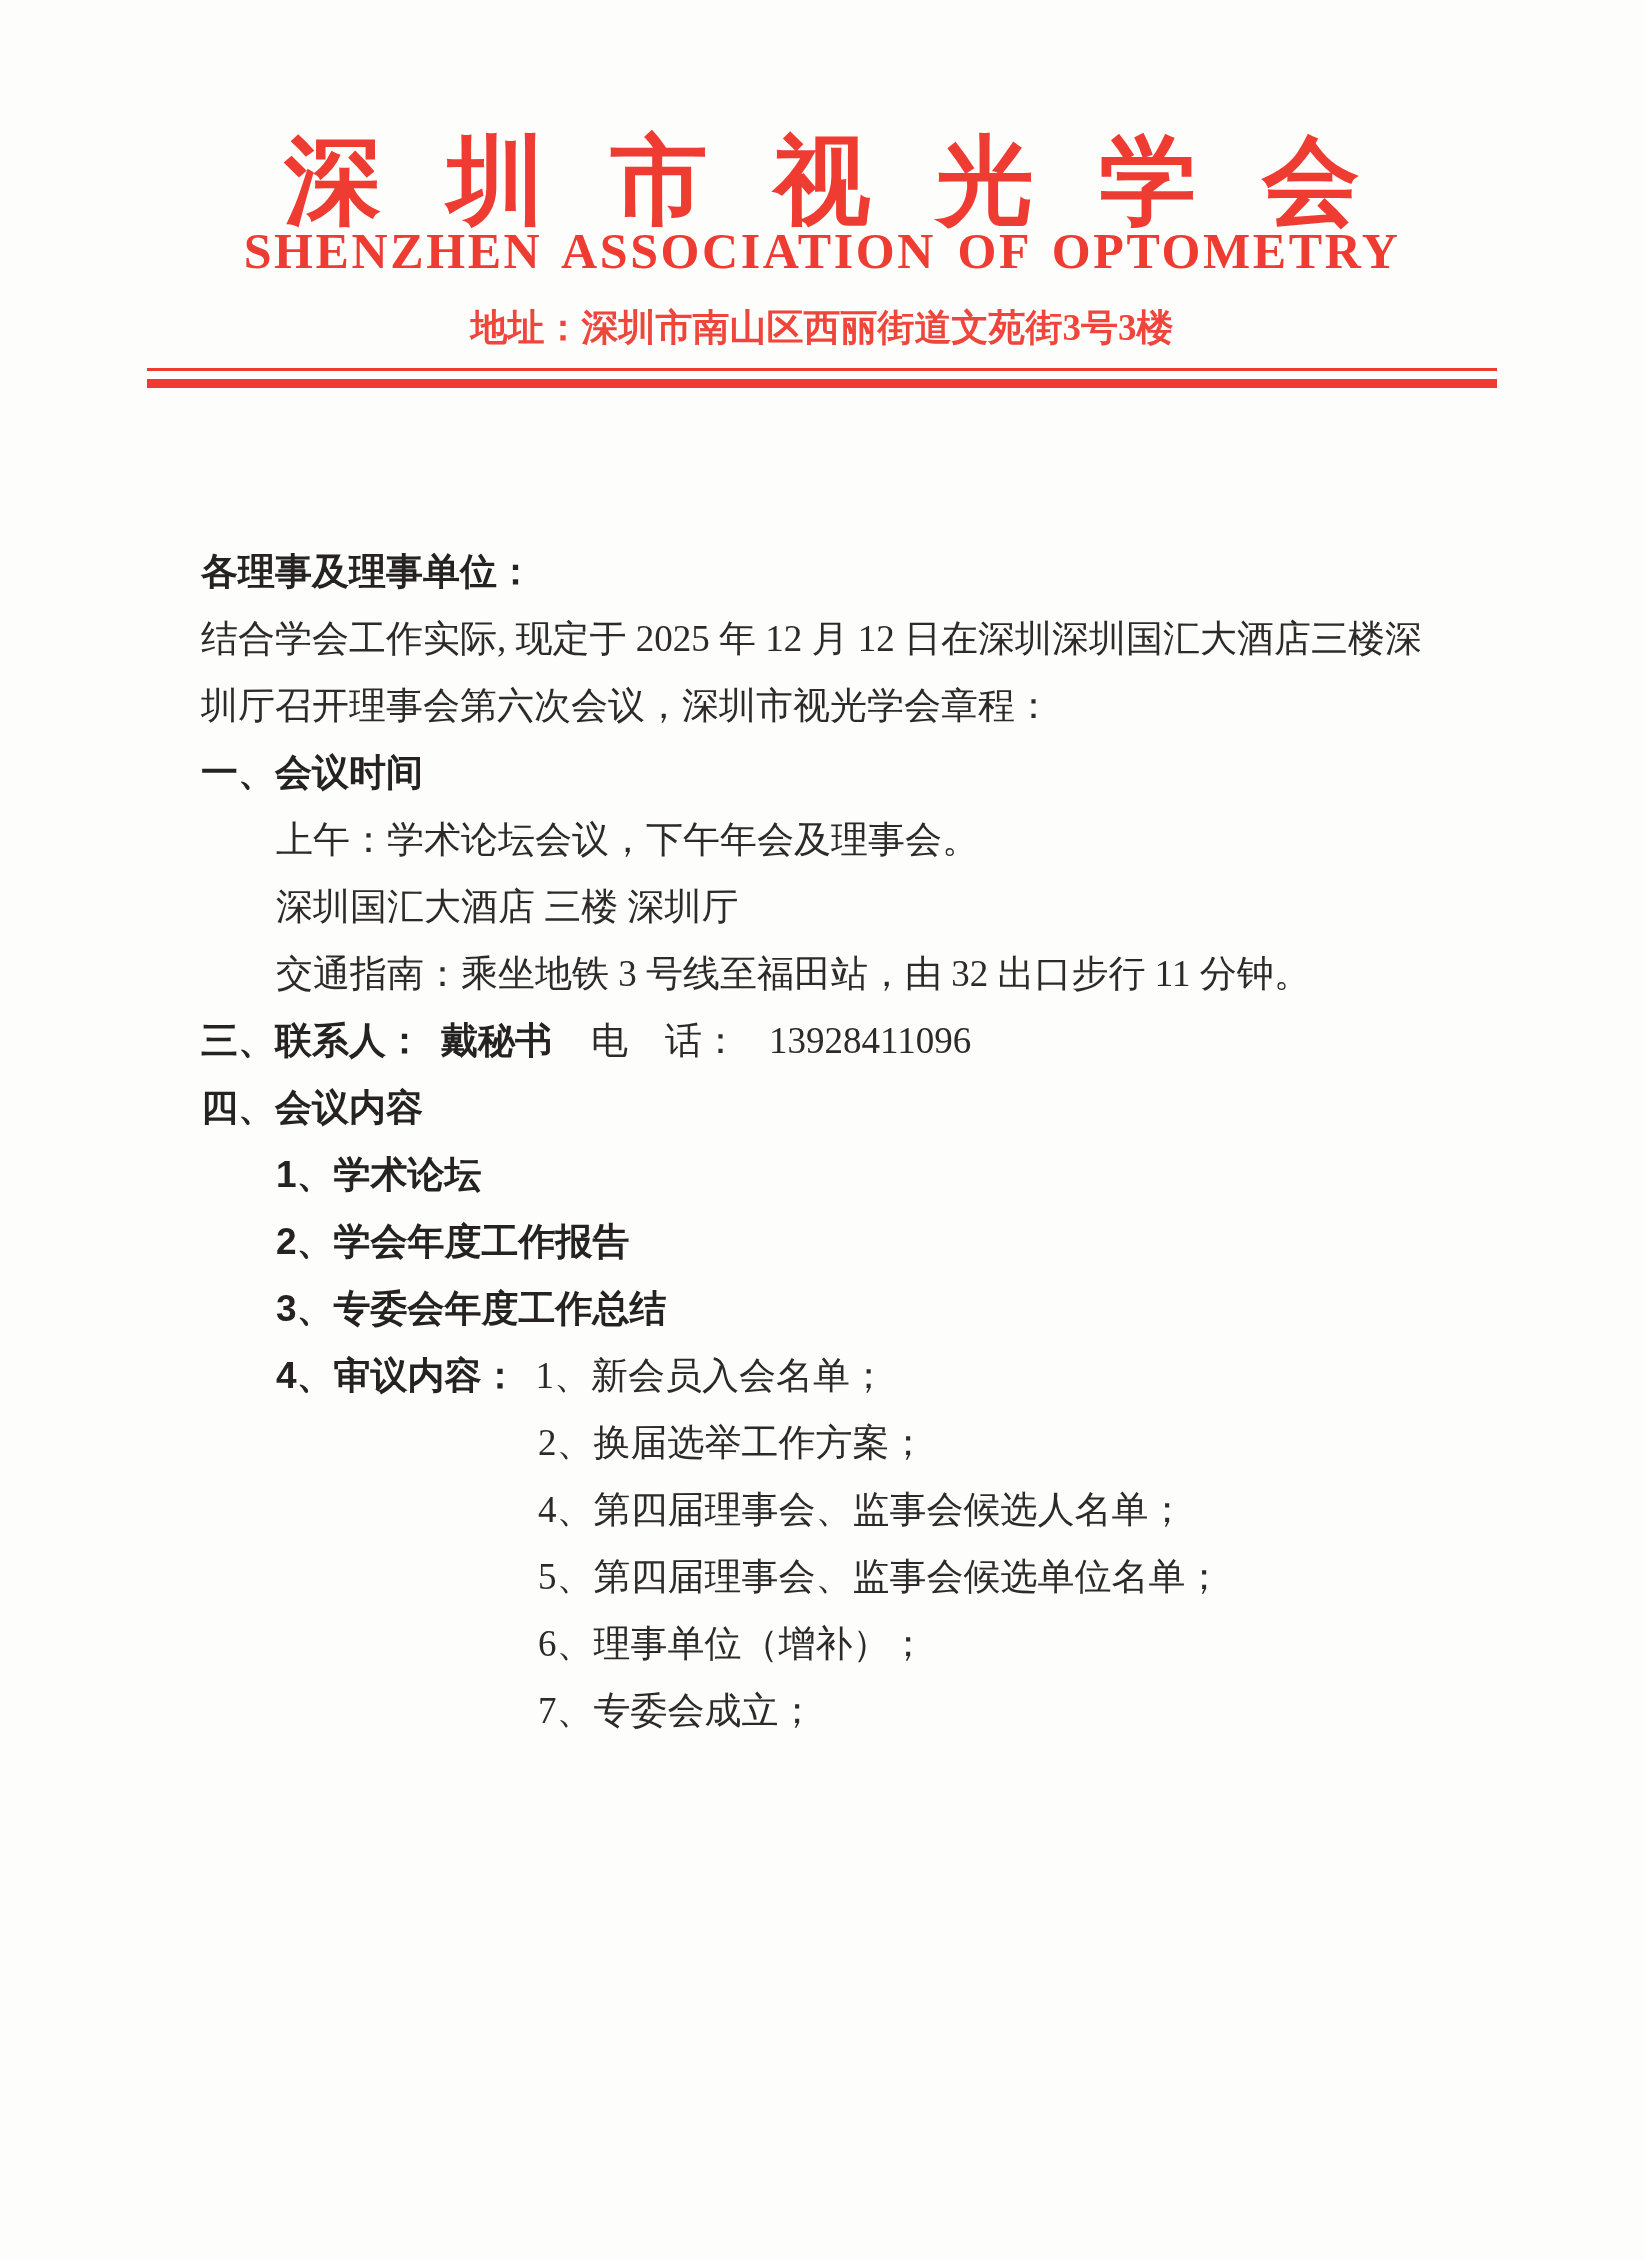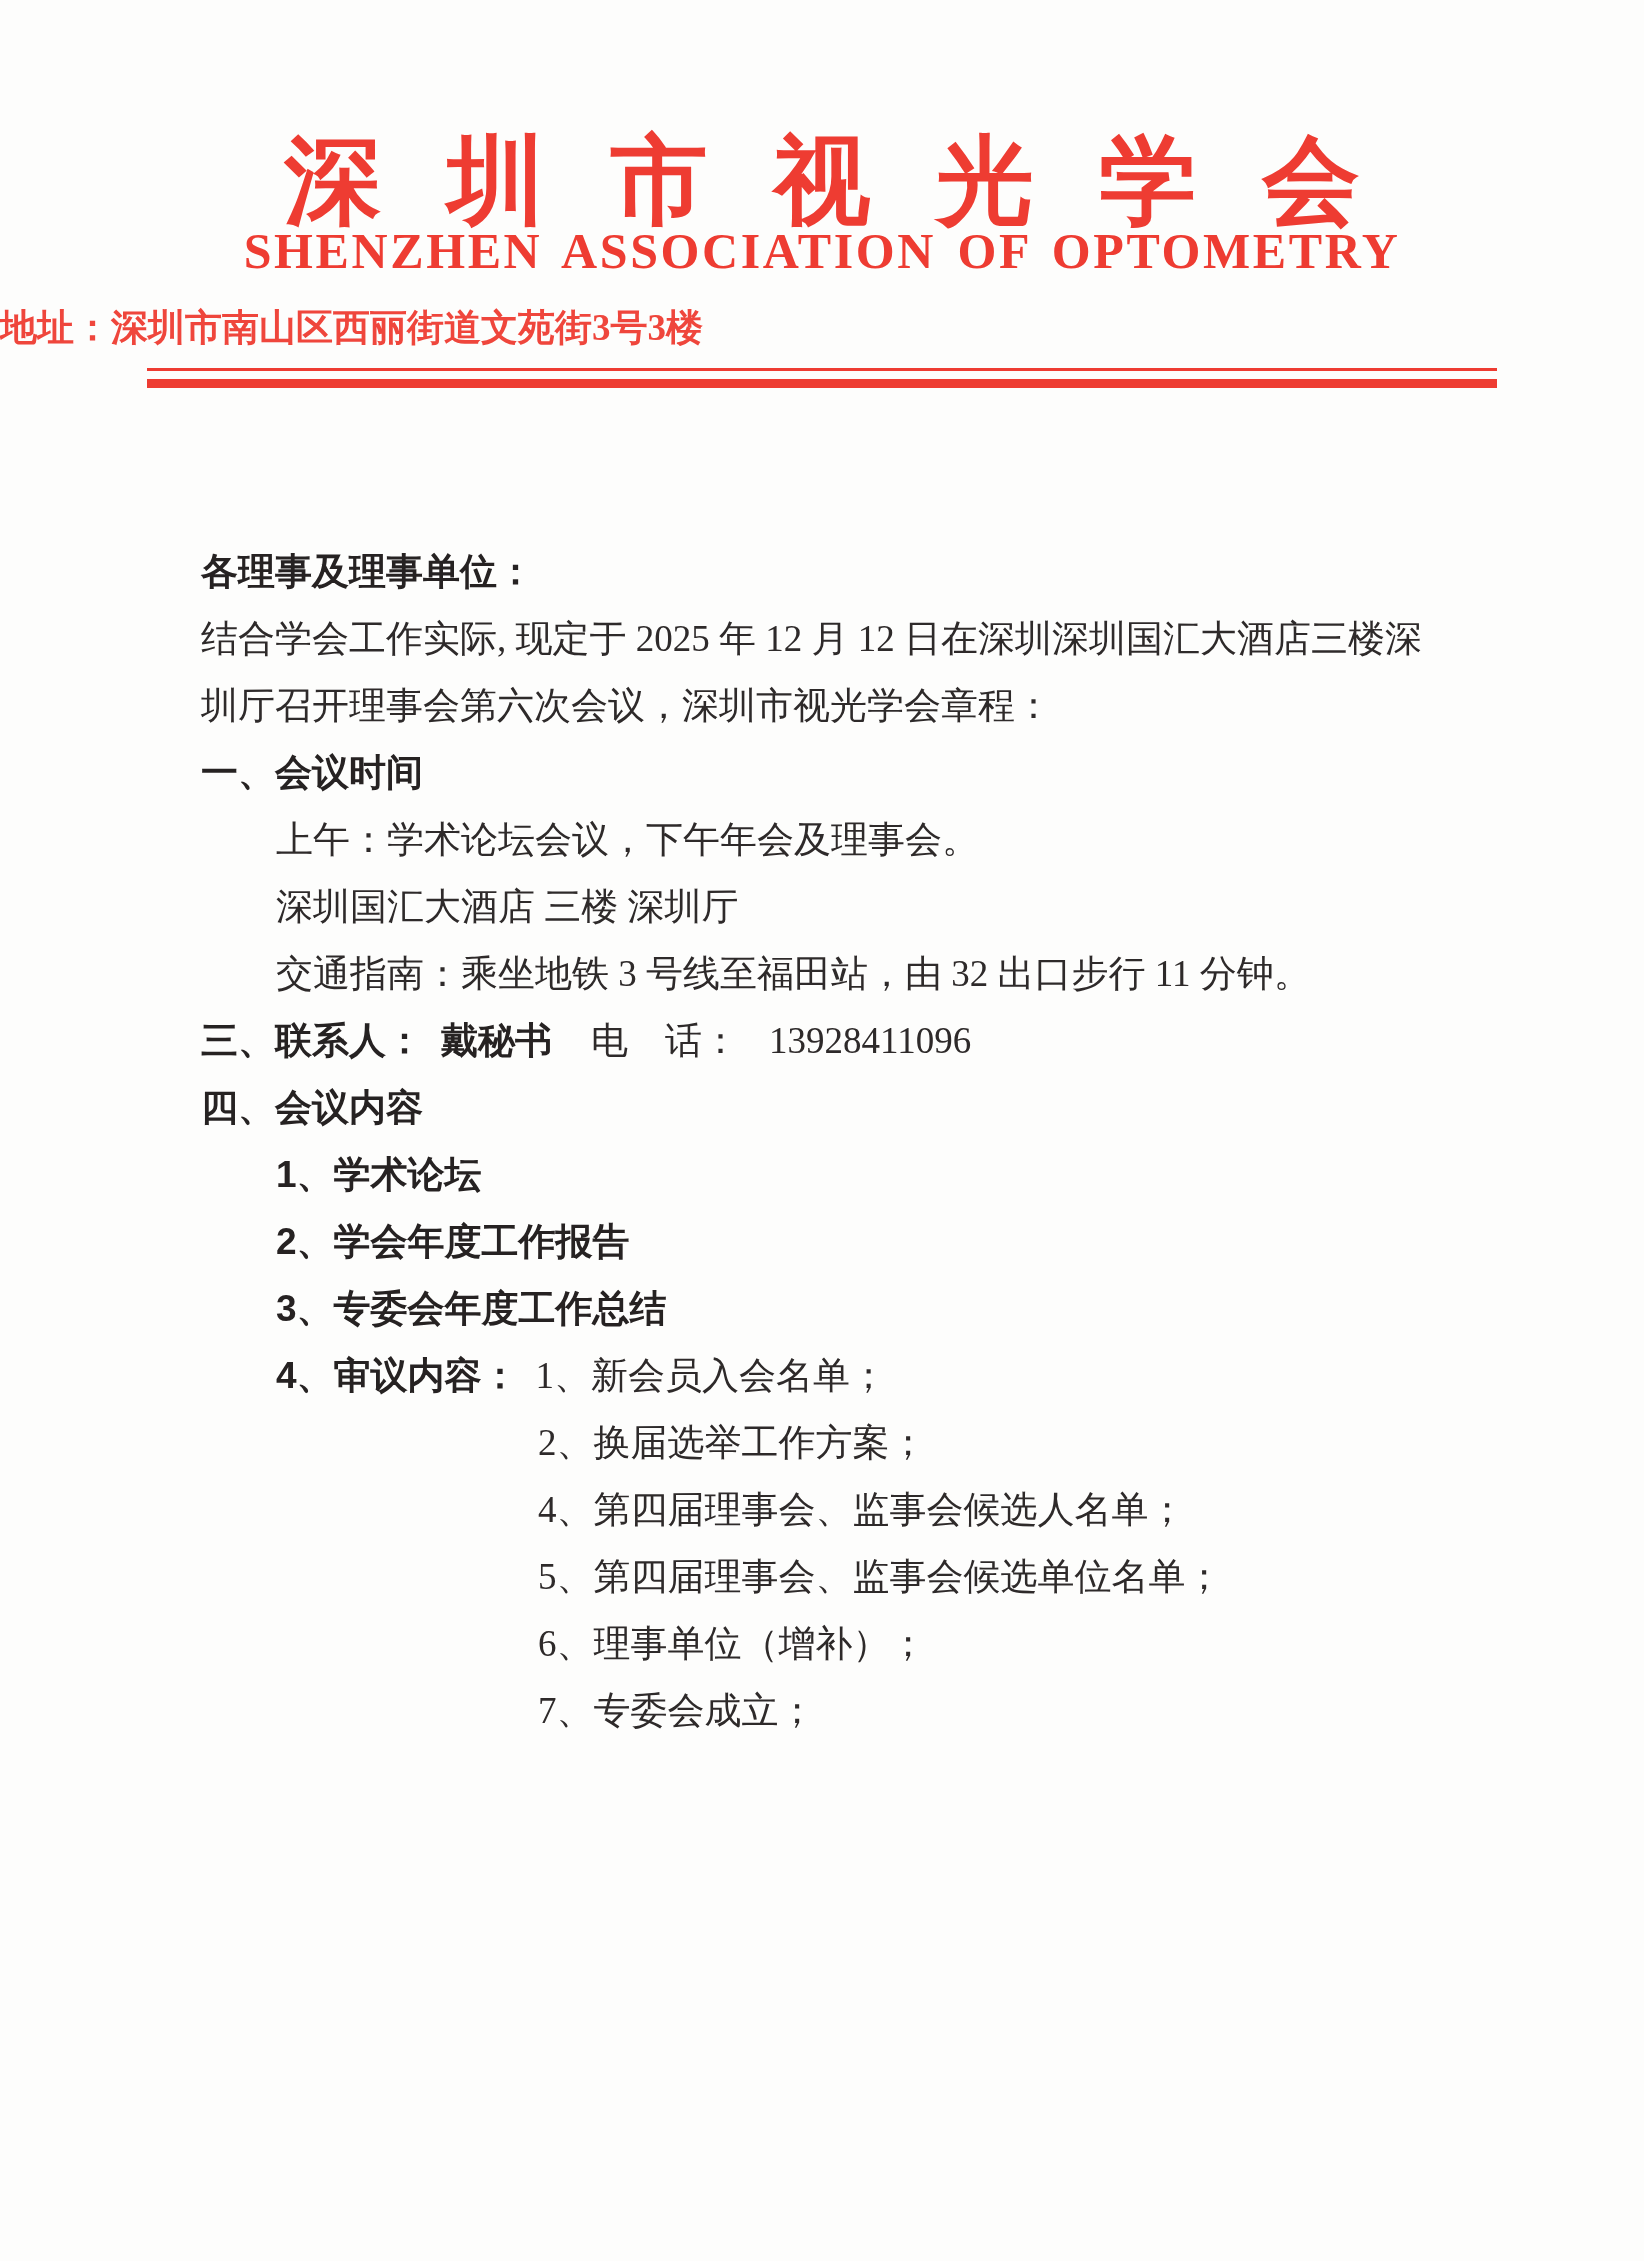--- a/index.html
+++ b/index.html
@@ -23,21 +23,21 @@
   }
   .org-cn .sp{letter-spacing:66px;margin-right:-66px;}
   .org-en{
     position:absolute;top:222px;left:0;width:100%;
     text-align:center;font-size:50px;line-height:59px;
     font-weight:700;color:var(--red);
     letter-spacing:2.6px;word-spacing:6.4px;white-space:nowrap;
   }
   .org-addr{
     position:absolute;top:300px;left:0;width:100%;
-    text-align:left;font-size:37px;line-height:55px;
+    text-align:center;font-size:37px;line-height:55px;
     font-weight:700;color:#ef463c;white-space:nowrap;
   }
   .rule{position:absolute;left:147px;width:1350px;background:var(--red);}
   .rule-thin{top:368px;height:3.2px;}
   .rule-thick{top:379px;height:9px;}
   
   .doc-title{
     position:absolute;top:397px;left:0;width:100%;margin:0;
     text-align:center;font-size:59px;line-height:73px;
     font-weight:700;color:#231f1f;white-space:nowrap;

